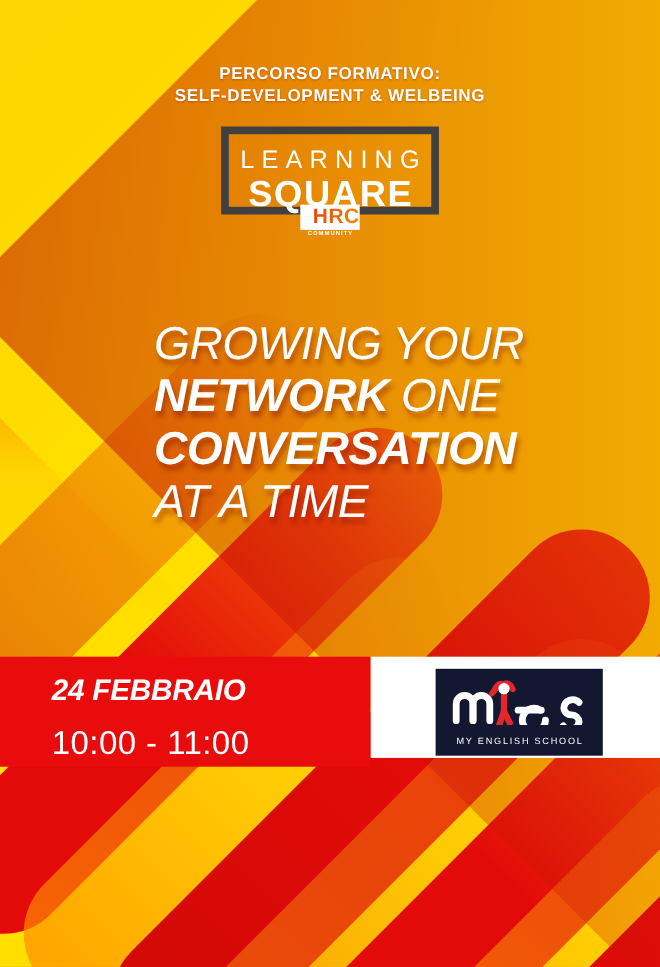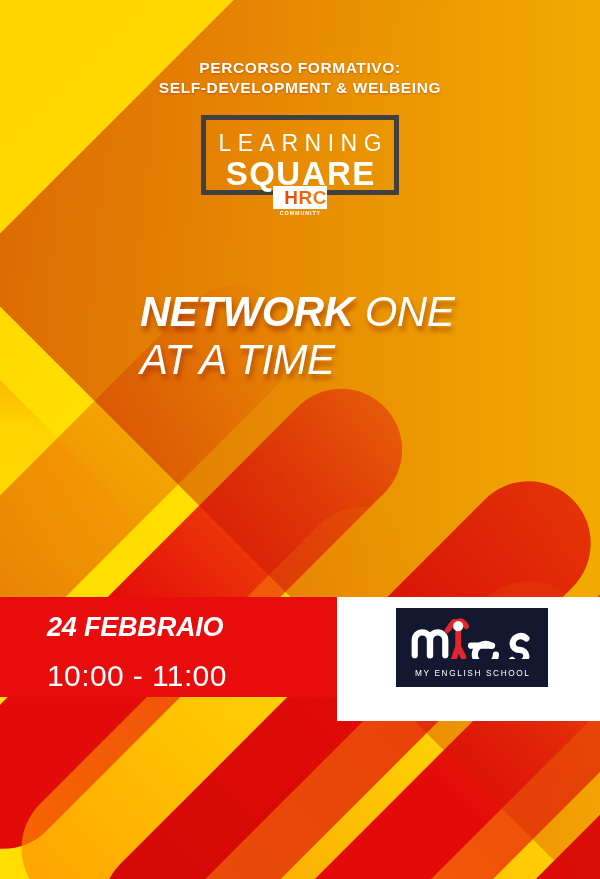--- a/index.html
+++ b/index.html
@@ -91,21 +91,21 @@
     text-shadow: 0 1px 2px rgba(120,0,0,0.35);
   }
   .kicker .l2 { display: block; }
 
   .ls-box {
     position: absolute;
     left: 201px;
     top: 115px;
     width: 198px;
     height: 80px;
-    border: 5px solid #404040;
+    border: 7px solid #404040;
     box-sizing: border-box;
   }
   .ls-learning {
     position: absolute;
     left: 0; right: 0;
     top: 10px;
     text-align: center;
     color: #FFFFFF;
     font-size: 23px;
     font-weight: 300;
@@ -212,21 +212,21 @@
     letter-spacing: 0.4px;
     line-height: 30px;
   }
 
   
   .logo-panel {
     position: absolute;
     left: 337px;
     top: 597px;
     width: 263px;
-    height: 124px;
+    height: 92px;
     background: #FFFFFF;
   }
   .logo-box {
     position: absolute;
     left: 59px;
     top: 11px;
     width: 152px;
     height: 79px;
     background: #131830;
   }
@@ -276,21 +276,23 @@
   <div class="ls-box">
     <div class="ls-learning">LEARNING</div>
     <div class="ls-square">SQUARE</div>
   </div>
   <div class="hrc-badge">
     <span class="hrc-text">HRC</span>
   </div>
   <div class="hrc-sub">COMMUNITY</div>
 
   <div class="headline">
+    <div class="hl-line hl-light">GROWING YOUR</div>
     <div class="hl-line"><span class="strong">NETWORK</span><span class="thin">&nbsp;</span><span class="thin">ONE</span></div>
+    <div class="hl-line hl-bold">CONVERSATION</div>
     <div class="hl-line hl-light">AT A TIME</div>
   </div>
 
   <div class="info-band">
     <div class="band-date">24 FEBBRAIO</div>
     <div class="band-time">10:00 - 11:00</div>
   </div>
 
   <div class="logo-panel">
     <div class="logo-box">

